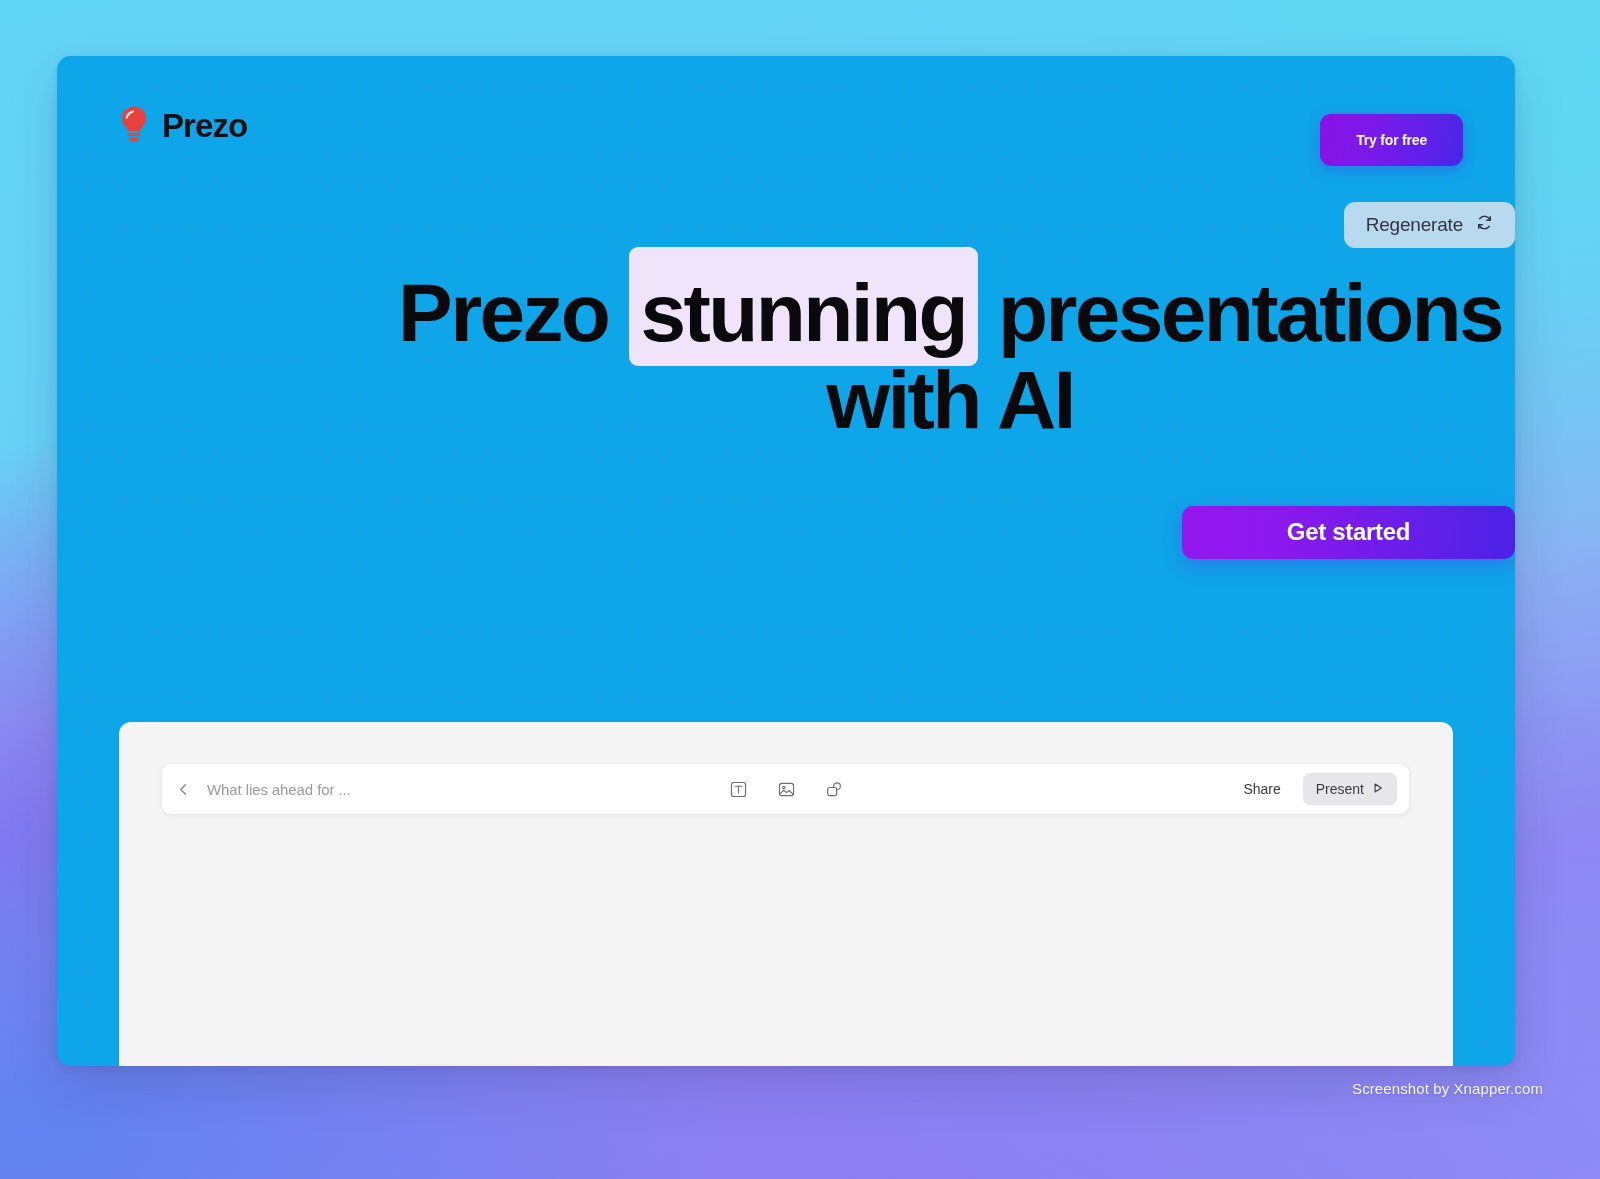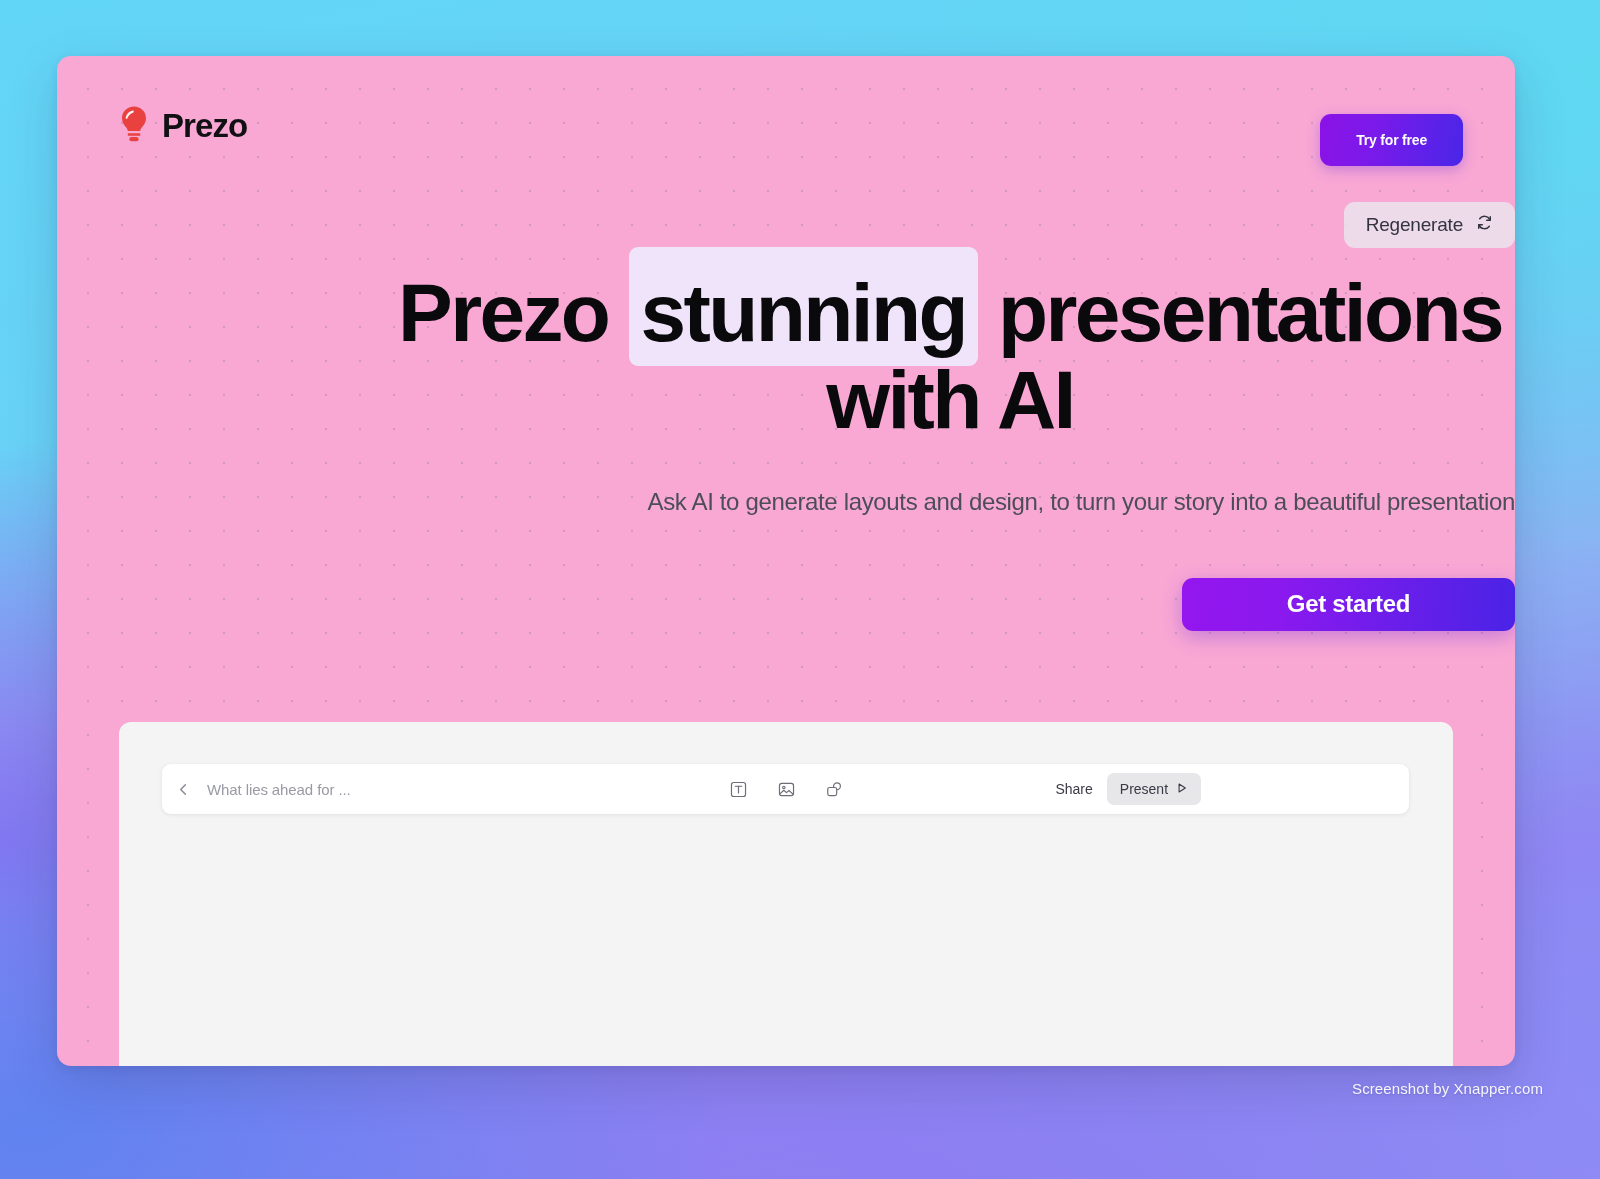--- a/index.html
+++ b/index.html
@@ -29,21 +29,21 @@
       linear-gradient(168deg, #62d6f7 0%, #68d2f6 30%, #8bb2f3 58%, #8f84f2 78%, #7d8ff3 100%);
   }
 
   
   #app-card {
     position: absolute;
     left: 57px;
     top: 56px;
     width: 1458px;
     height: 1010px;
-    background: #f9a8d4;
+    background: #0ea5e9;
     border-radius: 14px;
     box-shadow: 0 18px 50px rgba(40,40,90,0.18), 0 2px 8px rgba(40,40,90,0.10);
     overflow: hidden;
   }
 
   
   #dot-grid {
     position: absolute;
     inset: 0;
     background-image: radial-gradient(circle, rgba(120,120,140,0.30) 1.1px, transparent 1.2px);
@@ -216,22 +216,23 @@
     display: flex;
     align-items: center;
     justify-content: center;
     cursor: pointer;
     color: #6e6e78;
   }
 
   #toolbar-right {
     display: flex;
     align-items: center;
+    gap: 8px;
     flex: 1 1 0;
-    justify-content: center;
+    justify-content: flex-end;
   }
 
   #share-btn {
     border: none;
     background: transparent;
     font-family: "Liberation Sans", sans-serif;
     font-size: 14px;
     color: #3a3a46;
     padding: 8px 14px;
     border-radius: 7px;
@@ -302,21 +303,20 @@
           <path d="M3.5 12.8a7 7 0 0 0 12.2 1.6"></path>
           <polyline points="3.2,16.9 3.2,12.7 7.4,12.7"></polyline>
         </svg>
       </span>
     </button>
 
     <h1 id="headline">
       <span>Prezo </span><span class="hl">stunning</span><span> presentations with AI</span>
     </h1>
 
-    <p id="subheadline">Ask AI to generate layouts and design, to turn your story into a beautiful presentation</p>
 
     <button id="get-started-btn">Get started</button>
   </div>
 
   <div id="preview-panel">
 
     <div id="editor-toolbar">
 
       <div id="toolbar-left">
         <span id="back-chevron">

